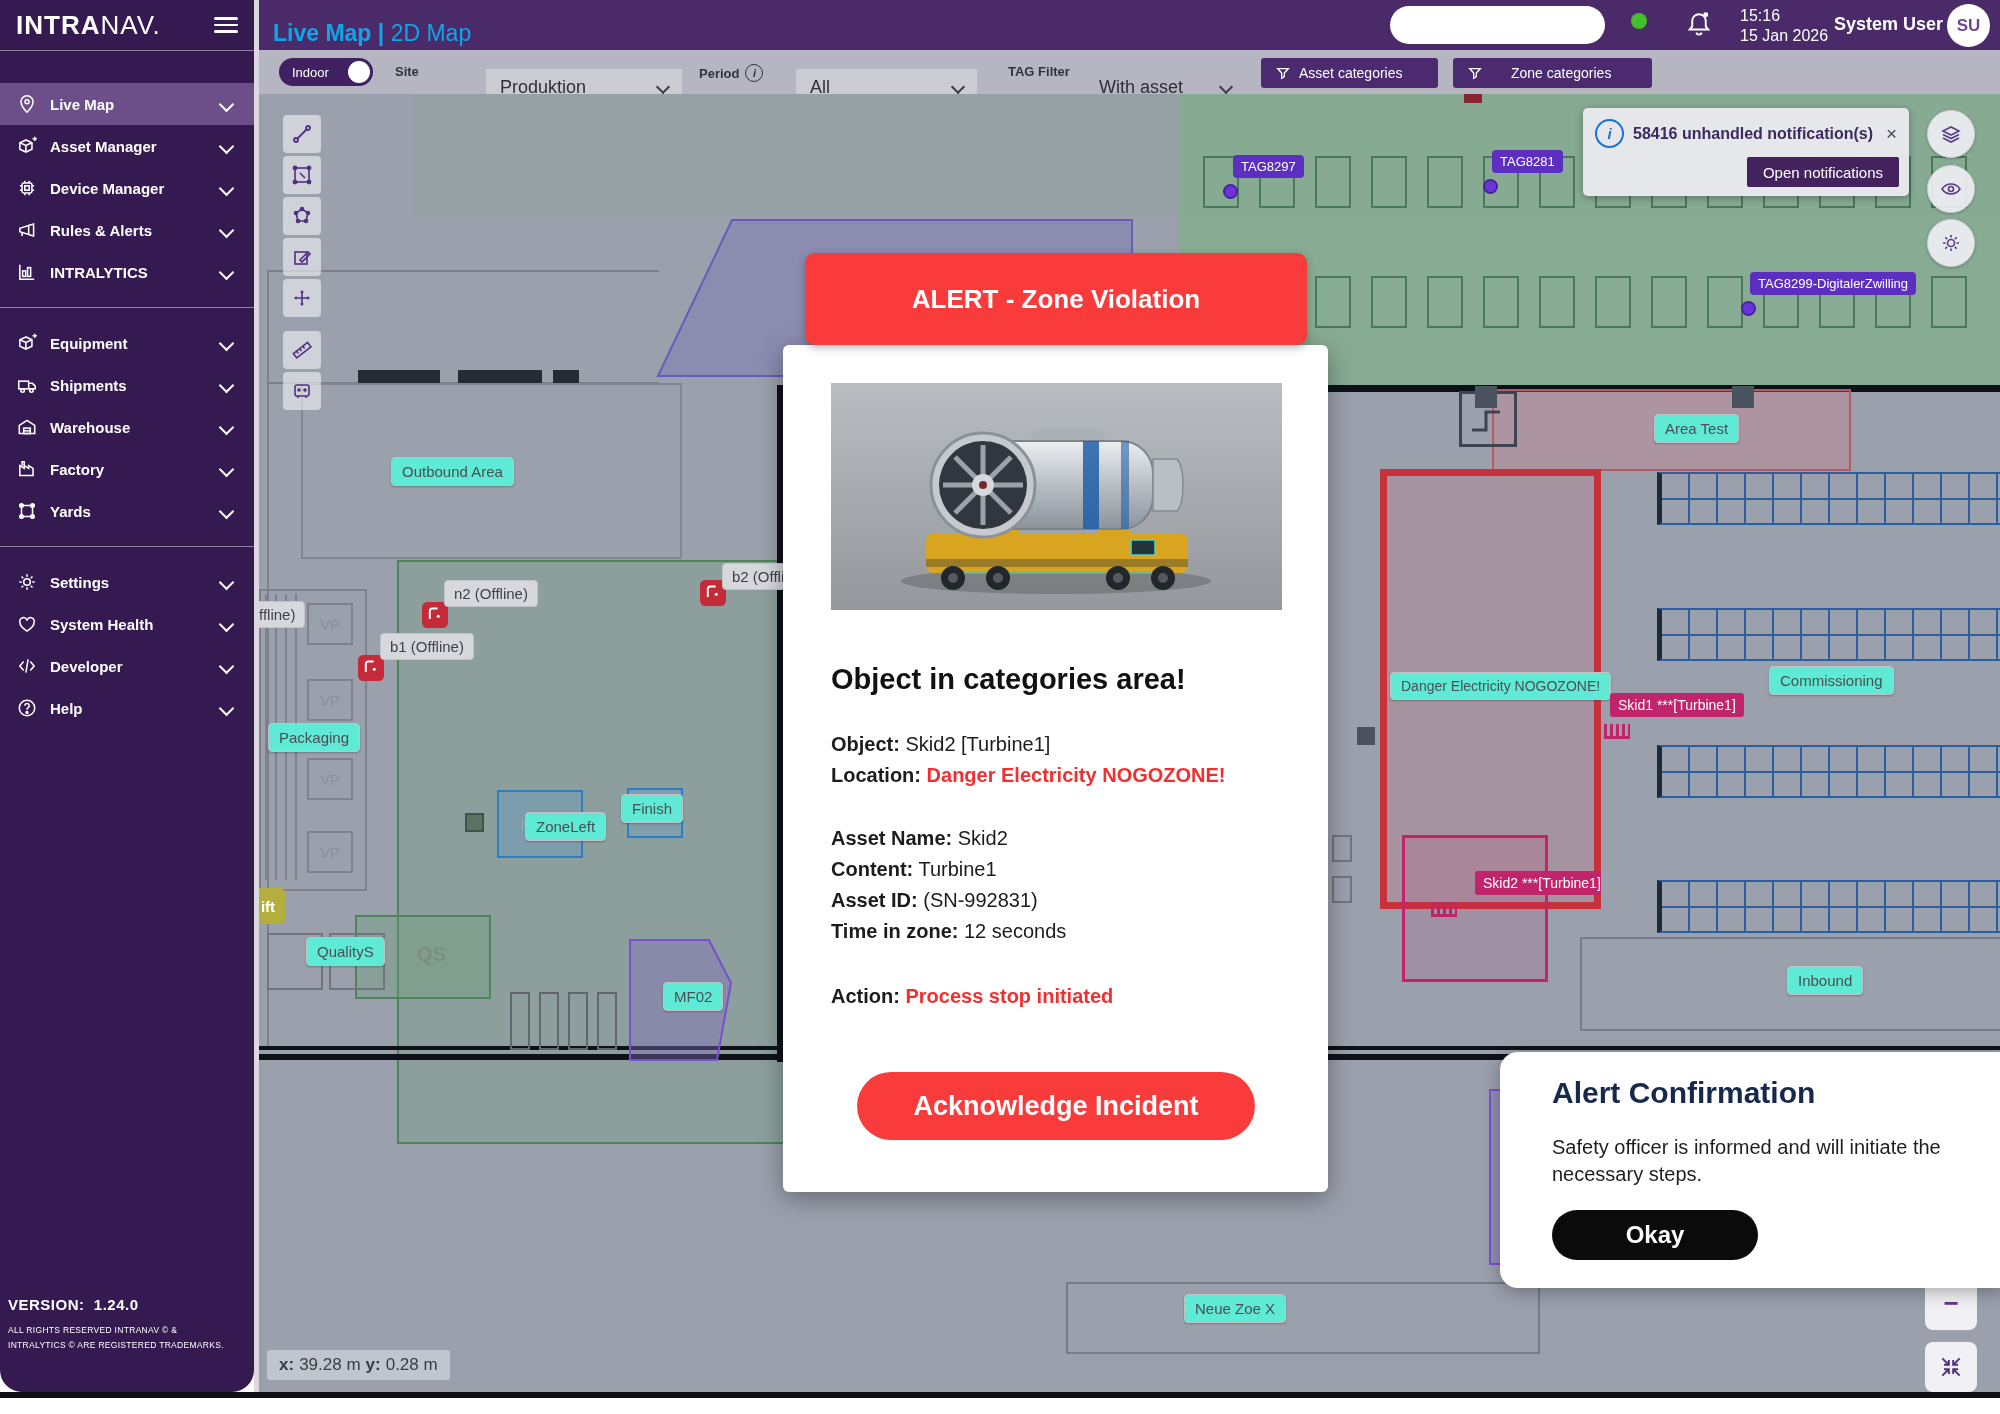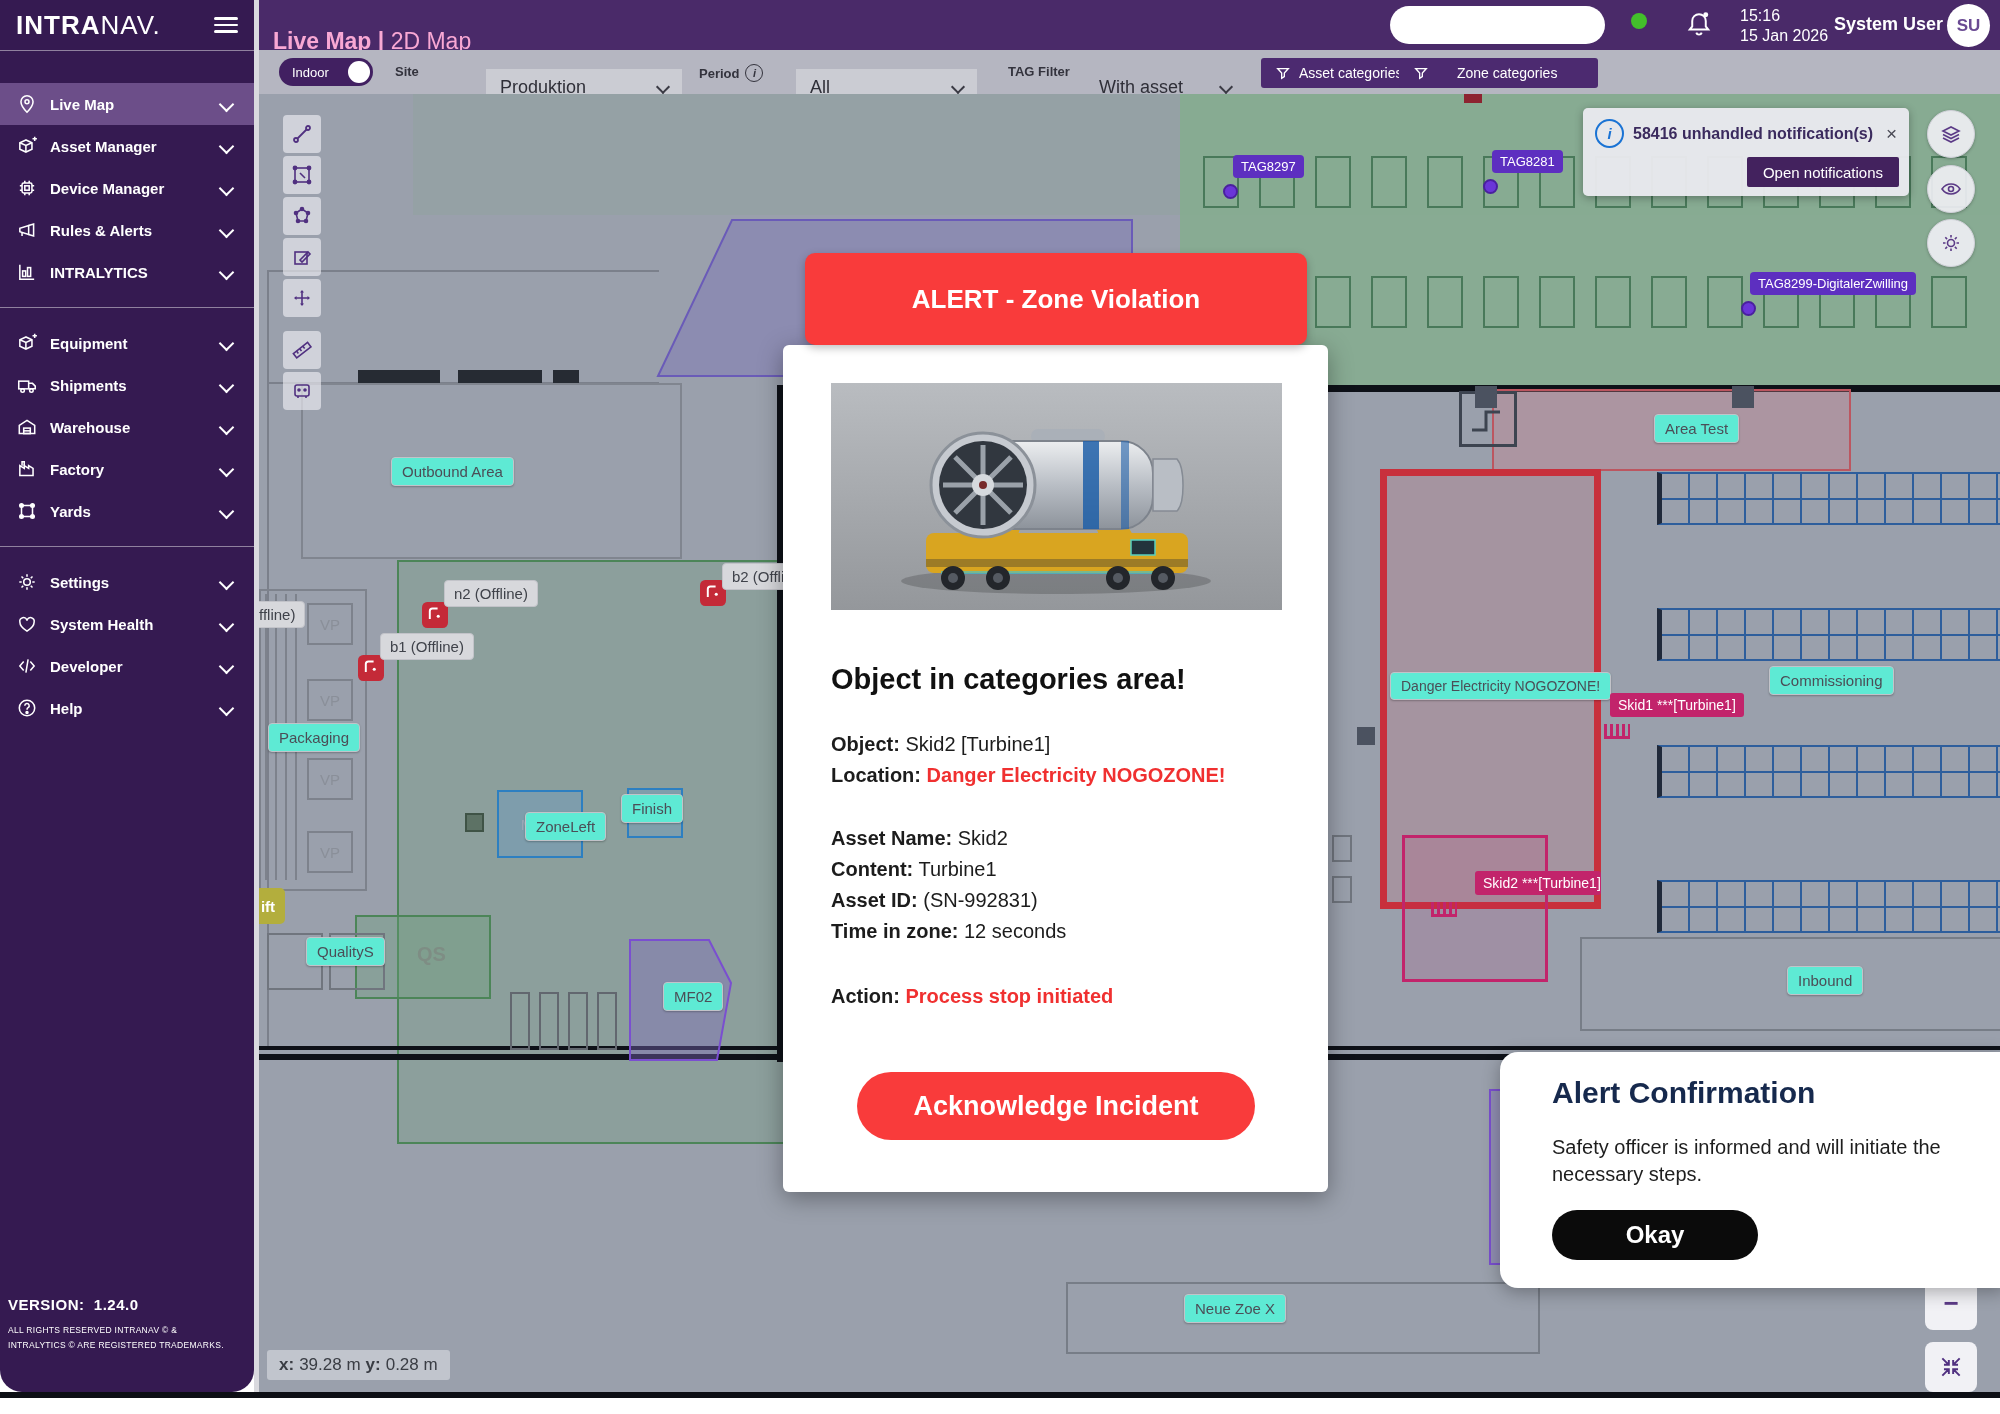--- a/index.html
+++ b/index.html
@@ -19,21 +19,21 @@
   .nav-item.sel{background:#6c4e89;}
   .nav-item svg{flex:0 0 22px;}
   .chev{width:9px;height:9px;border-right:2px solid #fff;border-bottom:2px solid #fff;transform:rotate(45deg);margin-left:auto;margin-right:6px;}
   .nav-div{height:1px;background:rgba(255,255,255,.45);margin:14px 0;}
   .side-foot{position:absolute;left:8px;bottom:40px;}
   .ver{font-size:15px;font-weight:600;letter-spacing:.5px;}
   .rights{font-size:8.5px;margin-top:10px;line-height:1.7;letter-spacing:.3px;}
   
   .main{position:absolute;left:254px;top:0;width:1746px;height:1392px;border-left:5px solid #d9d9de;box-sizing:border-box;}
   .topbar{position:relative;height:50px;background:#4a2a69;}
-  .title{position:absolute;left:14px;top:28px;color:#f9a8d4;font-size:23px;}
+  .title{position:absolute;left:14px;top:20px;color:#0ea5e9;font-size:23px;}
   .title b{font-weight:700;}
   .title span{font-weight:400;}
   .search{position:absolute;left:1131px;top:6px;width:215px;height:38px;background:#fff;border-radius:19px;display:flex;align-items:center;padding:0 12px;box-sizing:border-box;}
   .search input{border:none;outline:none;flex:1;font-size:15px;background:transparent;font-family:inherit;}
   .gdot{position:absolute;left:1372px;top:13px;width:16px;height:16px;border-radius:50%;background:#43bf2b;}
   .bell{position:absolute;left:1425px;top:8px;cursor:pointer;}
   .dtime{position:absolute;left:1481px;top:6px;color:#fff;font-size:16px;line-height:1.25;}
   .uname{position:absolute;left:1575px;top:14px;color:#fff;font-size:18px;font-weight:700;}
   .avatar{position:absolute;left:1688px;top:4px;width:43px;height:43px;border-radius:50%;background:#fff;color:#6a4a93;font-weight:700;font-size:17px;display:flex;align-items:center;justify-content:center;cursor:pointer;}
   
@@ -288,21 +288,21 @@
       <div class="fselect" style="left:826px;width:160px;background:transparent;">
           <span>With asset</span>
           <span class="dchev"></span>
         </div>
       <button class="fbtn" style="left:1002px;width:177px;">
         <svg width="16" height="16" viewBox="0 0 18 18" fill="none" stroke="#fff" stroke-width="1.5">
             <path d="M3 4h12l-4.5 5v4l-3 2v-6z"></path>
           </svg>
         <span>Asset categories</span>
       </button>
-      <button class="fbtn" style="left:1140px;width:199px;gap:28px;">
+      <button class="fbtn" style="left:1194px;width:199px;gap:28px;">
         <svg width="16" height="16" viewBox="0 0 18 18" fill="none" stroke="#fff" stroke-width="1.5">
             <path d="M3 4h12l-4.5 5v4l-3 2v-6z"></path>
           </svg>
         <span>Zone categories</span>
       </button>
     </div>
 
     <div class="map">
 
       <div class="abs" style="left:154px;top:0;width:1592px;height:121px;background:rgba(130,165,140,.22);"></div>

